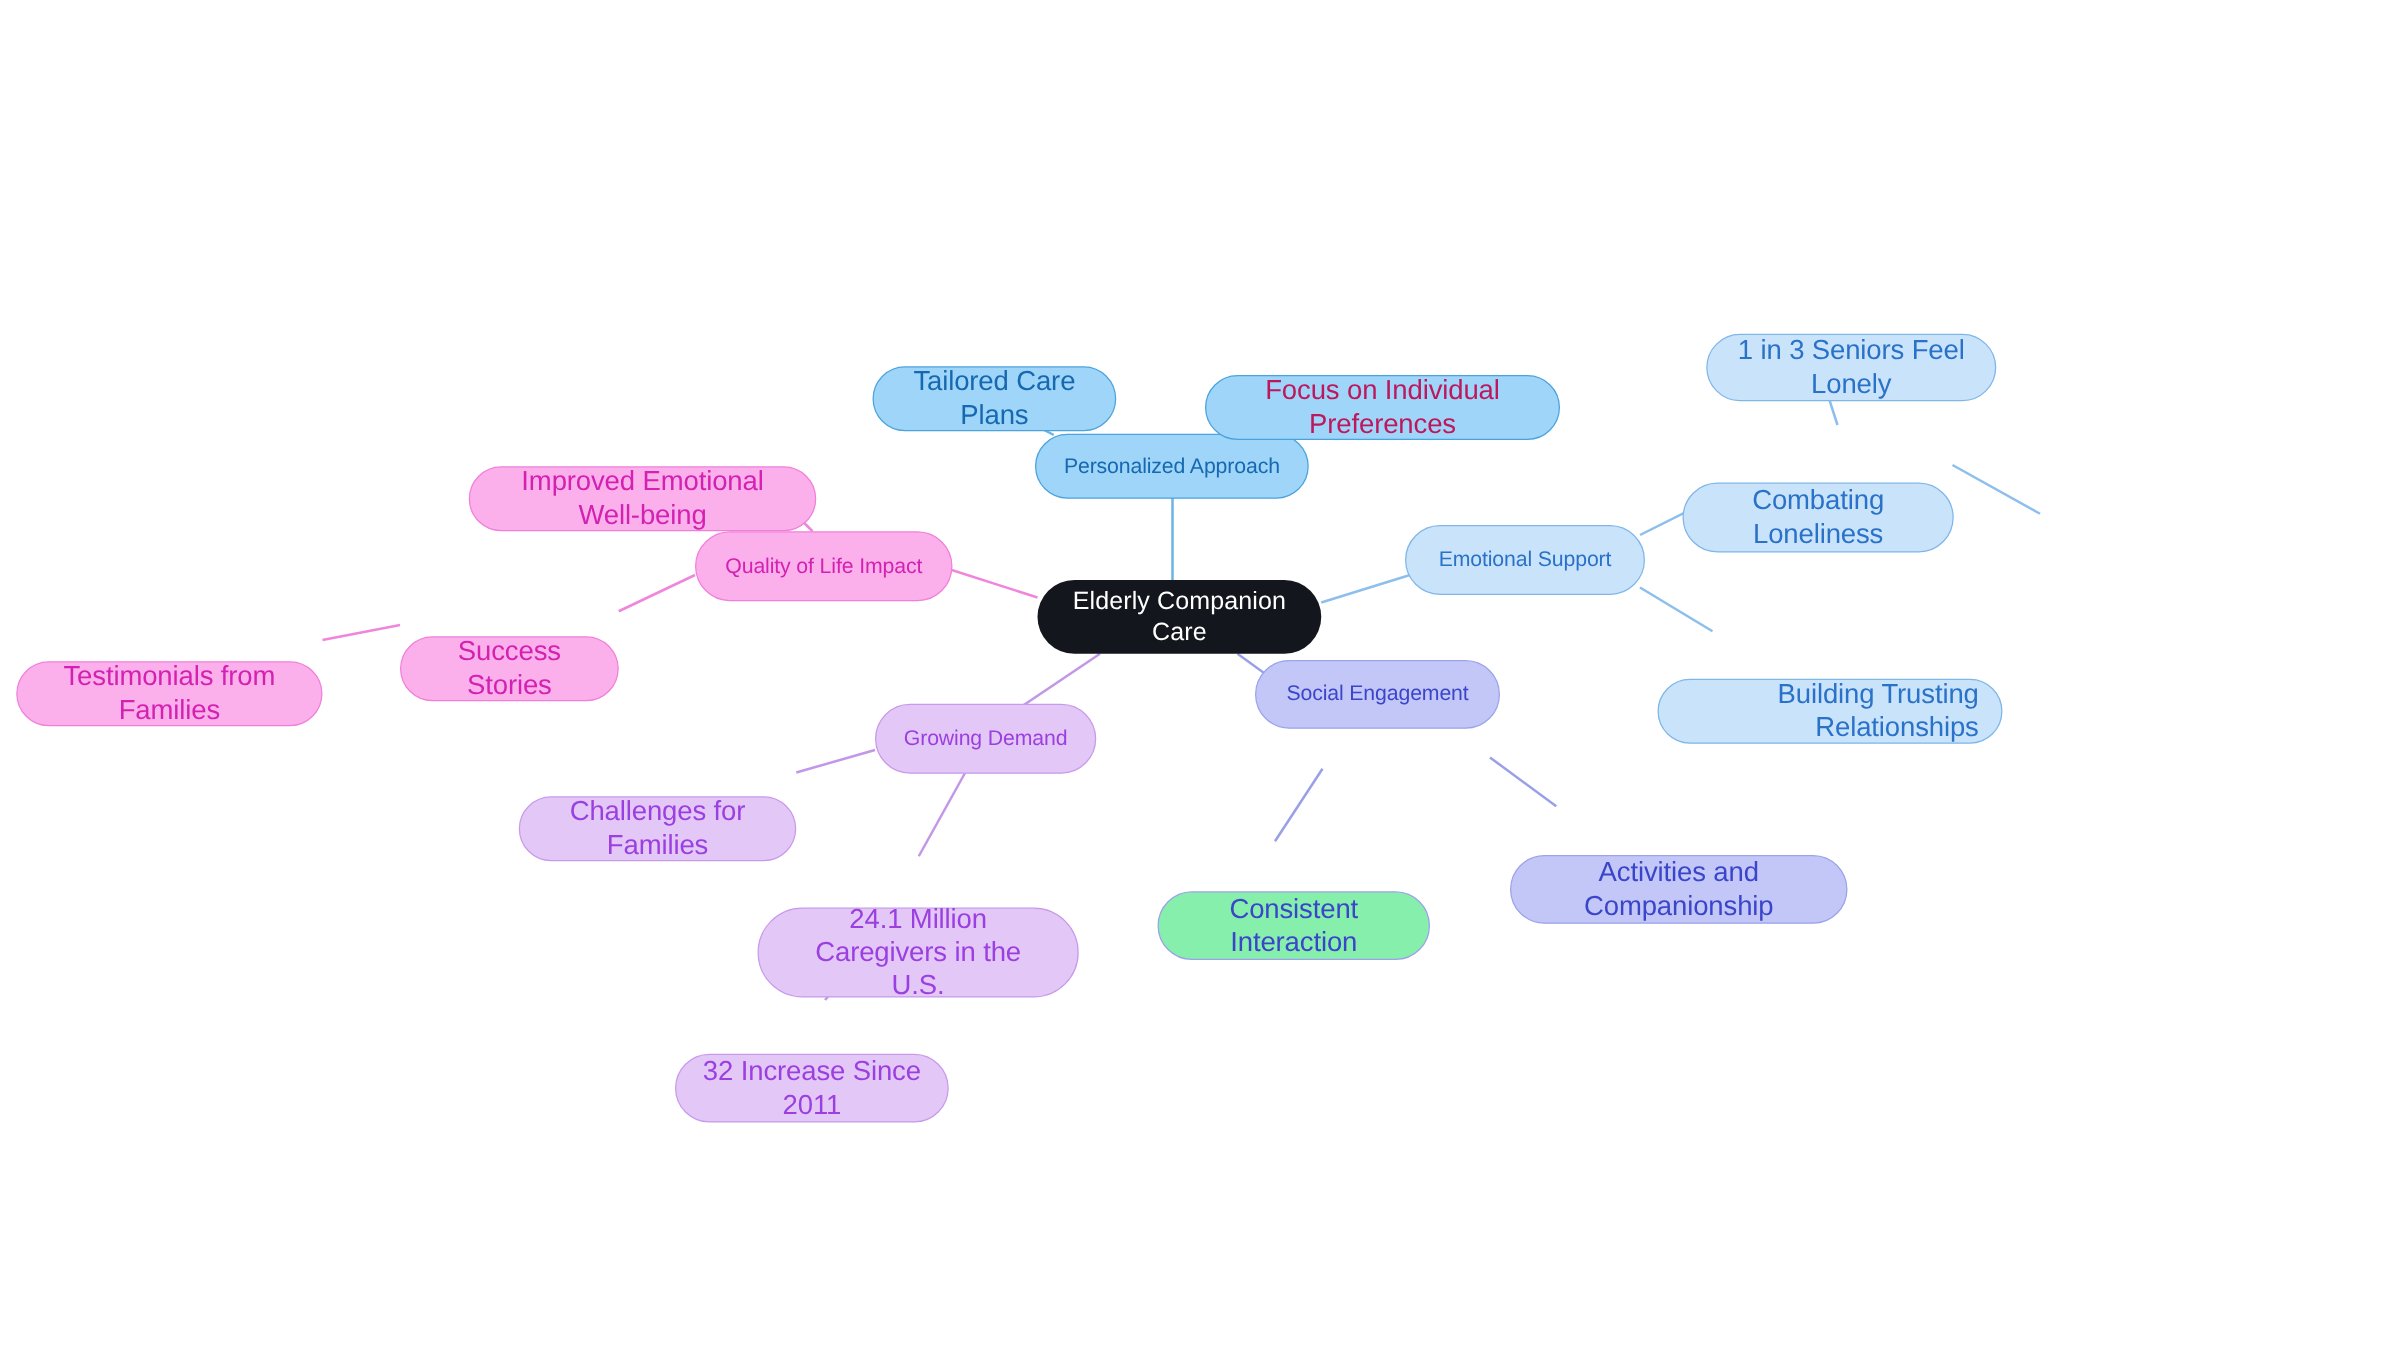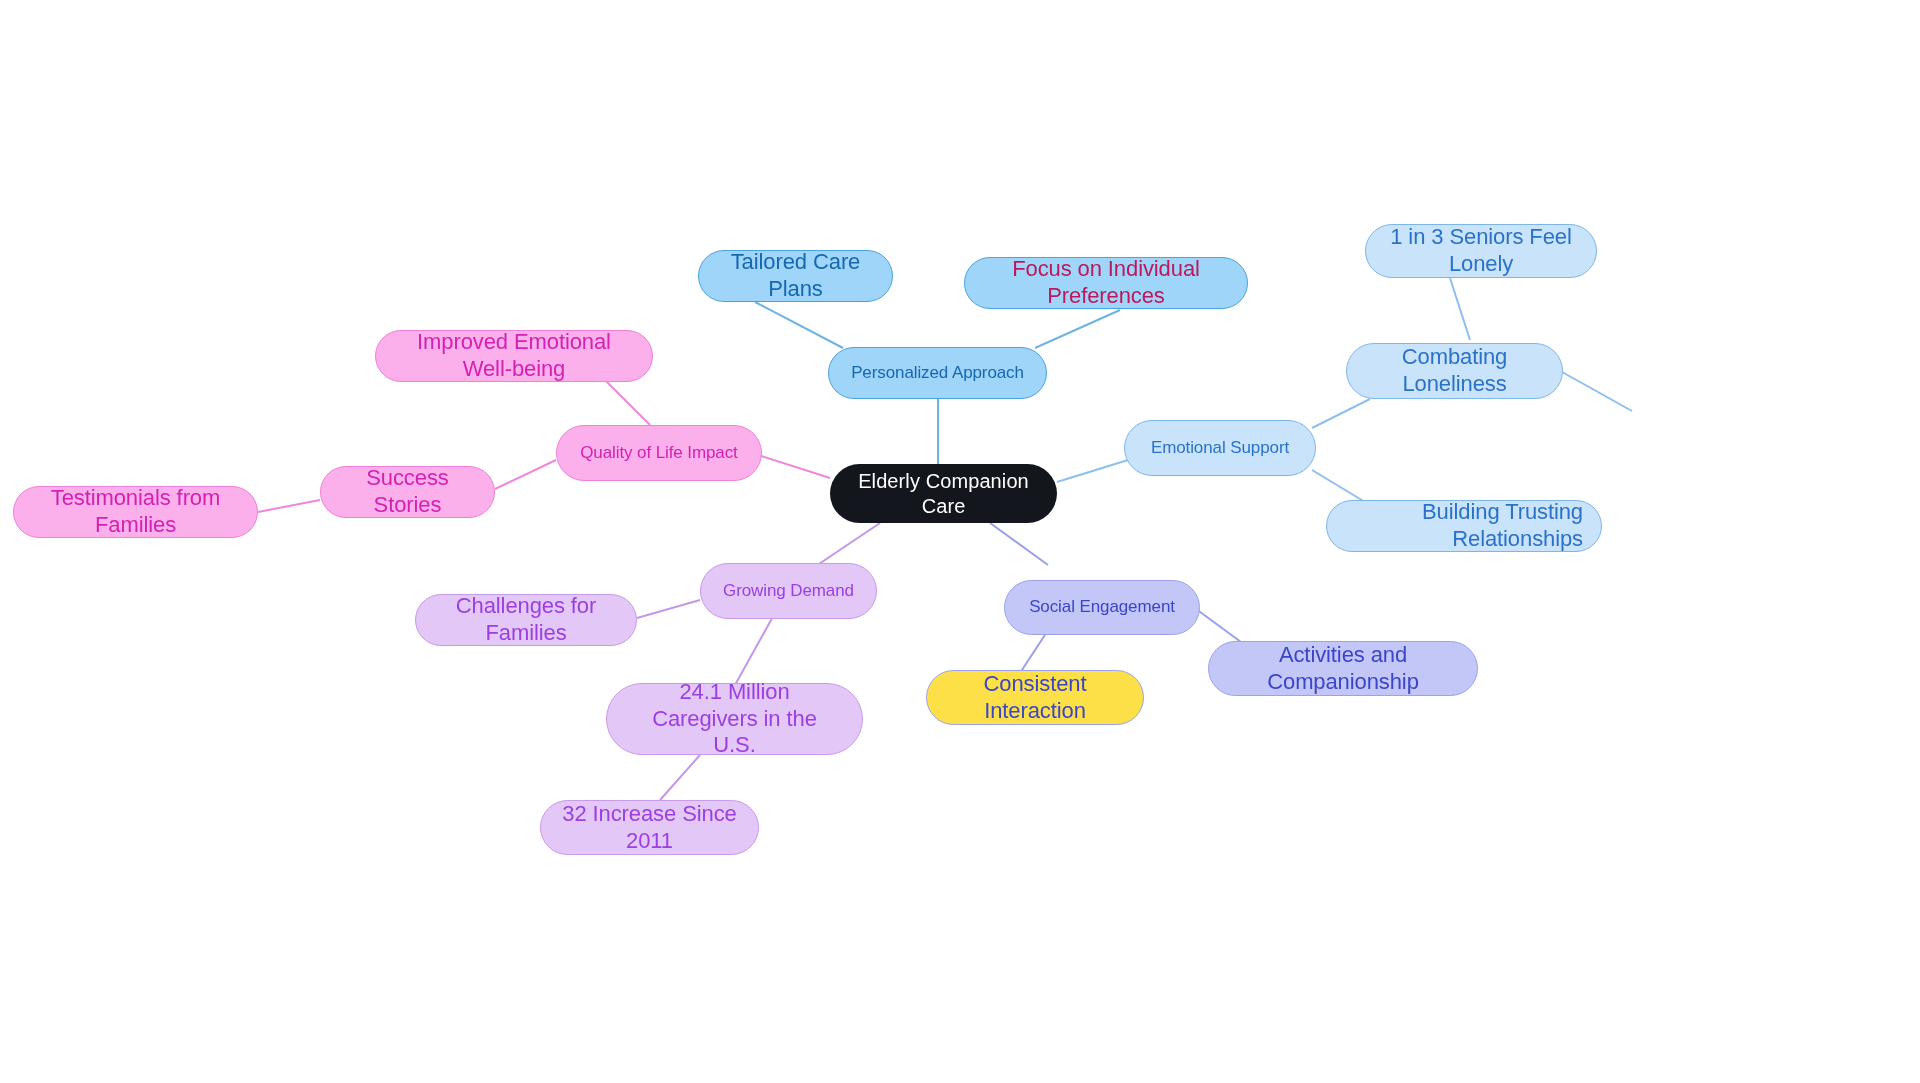--- a/index.html
+++ b/index.html
@@ -42,21 +42,21 @@
     white-space: pre-line;
     letter-spacing: -0.1px;
   }
   .node-root {
     border-radius: 30px;
     border-width: 0;
     font-size: 20px;
     letter-spacing: 0.1px;
   }
   .node-branch { font-size: 17px; }
-  .node-leaf   { font-size: 22px; }
+  .node-leaf   { font-size: 22px; margin-top: 43px; }
   .node-two-line { line-height: 1.2; }
 </style>
 </head>
 <body>
 
 <div id="mindmap">
 
   <svg id="edges" viewBox="0 0 1920 1083" width="1920" height="1083" xmlns="http://www.w3.org/2000/svg">
 
     <path class="edge" d="M 938 464 L 938 398" fill="none" stroke="#6bb4e4" stroke-width="2"></path>
@@ -173,27 +173,27 @@
               background:#e3c7f7; border-color:#c89aea; color:#9b3fe0;">
     <span>24.1 Million Caregivers in the
 U.S.</span>
   </div>
 
   <div class="node node-leaf" style="left:540px; top:800px; width:219px; height:55px;
               background:#e3c7f7; border-color:#c89aea; color:#9b3fe0;">
     <span>32 Increase Since 2011</span>
   </div>
 
-  <div class="node node-branch" style="left:1004px; top:580px; width:196px; height:55px;
+  <div class="node node-branch" style="left:1004px; top:528px; width:196px; height:55px;
               background:#c3c7f7; border-color:#9ba2ea; color:#3b45c9;">
     <span>Social Engagement</span>
   </div>
 
   <div class="node node-leaf" style="left:926px; top:670px; width:218px; height:55px;
-              background:#fde047; border-color:#9ba2ea; color:#3b45c9;">
+              background:#86efac; border-color:#9ba2ea; color:#3b45c9;">
     <span>Consistent Interaction</span>
   </div>
 
   <div class="node node-leaf" style="left:1208px; top:641px; width:270px; height:55px;
               background:#c3c7f7; border-color:#9ba2ea; color:#3b45c9;">
     <span>Activities and Companionship</span>
   </div>
 
 </div>
 

